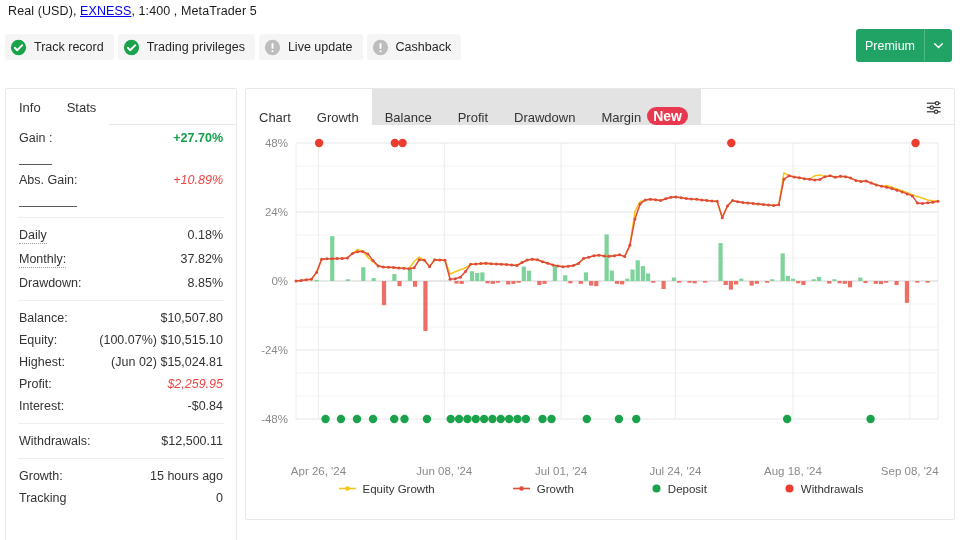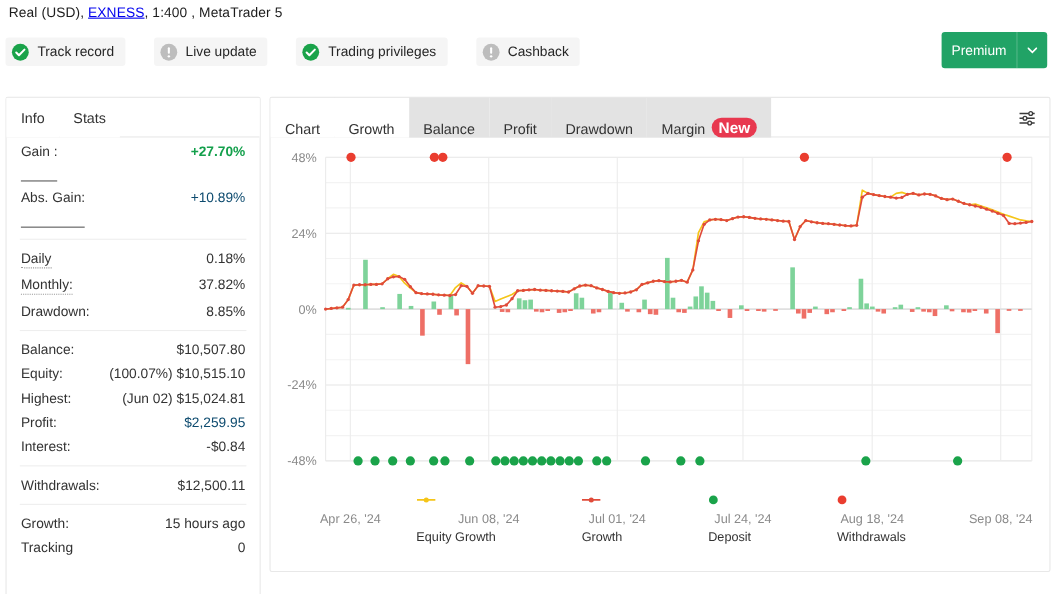--- a/index.html
+++ b/index.html
@@ -12,21 +12,21 @@
   }
   #root { position: relative; width: 960px; height: 540px; background: #fff; }
 
   
   .acct-line {
     position: absolute; left: 8px; top: 4px;
     font-size: 12.5px; color: #1c1c1c; letter-spacing: .1px;
   }
   .acct-line .broker { text-decoration: underline; }
 
-  .badges { position: absolute; left: 5px; top: 34px; display: flex; gap: 26px; justify-content: center; }
+  .badges { position: absolute; left: 5px; top: 34px; display: flex; gap: 4px; justify-content: center; }
   .badge {
     display: flex; align-items: center; gap: 7px;
     background: #f5f5f5; border-radius: 3px;
     padding: 4px 10px 4px 5px; height: 26px;
   }
   .badge .lbl { font-size: 12.5px; color: #262626; white-space: nowrap; }
   .ico { width: 17px; height: 17px; flex: 0 0 17px; display:block; }
 
   .premium-btn {
     position: absolute; right: 8px; top: 29px;
@@ -64,21 +64,21 @@
   .sep { height: 1px; background: #eeeeee; margin: 4px 12px; }
   .srow {
     display: flex; justify-content: space-between; align-items: baseline;
     padding: 4px 13px; font-size: 12.5px; color: #333;
   }
   .srow .k { color: #333; }
   .srow .k.dashed { border-bottom: 1px dotted #9a9a9a; padding-bottom:1px; }
   .srow .k.solid  { border-bottom: 1px solid #5a5a5a; padding-bottom:19px; }
   .srow .v { color: #333; text-align: right; }
   .v.green { color: #14a04c; font-weight: 700; }
-  .v.green-n { color: #0c4a6e; }
+  .v.green-n { color: #ef4444; font-style: italic; }
 
   
   .right-panel {
     position: absolute; left: 245px; top: 88px;
     width: 710px; height: 432px;
     background: #fff; border: 1px solid #e8e8e8; border-radius: 2px;
   }
   .ctabs { position: relative; display: flex; height: 36px; border-bottom:1px solid #e8e8e8; }
   .ctab {
     display: flex; align-items: flex-end; justify-content: center; gap: 6px;
@@ -96,21 +96,21 @@
     width: 30px; height: 30px; display:flex; align-items:center; justify-content:center;
     cursor: pointer;
   }
 
   .chart-wrap { position: relative; width: 710px; height: 394px; }
   .legend {
     position: absolute; left: 0; bottom: 24px; width: 710px;
     display: flex; justify-content: center; gap: 78px;
     font-size: 11.5px; color: #333;
   }
-  .lg { display: flex; align-items: flex-start; gap: 21px; flex-direction: column; }
+  .lg { display: flex; align-items: flex-end; gap: 7px; }
 </style>
 </head>
 <body>
 <div id="root">
 
 <div class="acct-line">
   <span>Real (USD), </span><a class="broker" href="#">EXNESS</a><span>, 1:400 , MetaTrader 5</span>
 </div>
 
 <div class="badges" id="badges">
@@ -119,35 +119,35 @@
           <svg class="ico" viewBox="0 0 20 20">
             <circle cx="10" cy="10" r="9" fill="#1aa34a"></circle>
             <path d="M5.6 10.3l2.9 2.9 5.9-6.0" fill="none" stroke="#fff" stroke-width="2.2" stroke-linecap="round" stroke-linejoin="round"></path>
           </svg>
         </span>
         <span class="lbl">Track record</span>
       </div>
       <div class="badge">
         <span>
           <svg class="ico" viewBox="0 0 20 20">
+            <circle cx="10" cy="10" r="9" fill="#1aa34a"></circle>
+            <path d="M5.6 10.3l2.9 2.9 5.9-6.0" fill="none" stroke="#fff" stroke-width="2.2" stroke-linecap="round" stroke-linejoin="round"></path>
+          </svg>
+        </span>
+        <span class="lbl">Trading privileges</span>
+      </div>
+      <div class="badge">
+        <span>
+          <svg class="ico" viewBox="0 0 20 20">
             <circle cx="10" cy="10" r="9" fill="#bdbdbd"></circle>
             <rect x="8.9" y="4.6" width="2.2" height="7.0" rx="1.1" fill="#fff"></rect>
             <circle cx="10" cy="14.4" r="1.3" fill="#fff"></circle>
           </svg>
         </span>
         <span class="lbl">Live update</span>
-      </div>
-      <div class="badge">
-        <span>
-          <svg class="ico" viewBox="0 0 20 20">
-            <circle cx="10" cy="10" r="9" fill="#1aa34a"></circle>
-            <path d="M5.6 10.3l2.9 2.9 5.9-6.0" fill="none" stroke="#fff" stroke-width="2.2" stroke-linecap="round" stroke-linejoin="round"></path>
-          </svg>
-        </span>
-        <span class="lbl">Trading privileges</span>
       </div>
       <div class="badge">
         <span>
           <svg class="ico" viewBox="0 0 20 20">
             <circle cx="10" cy="10" r="9" fill="#bdbdbd"></circle>
             <rect x="8.9" y="4.6" width="2.2" height="7.0" rx="1.1" fill="#fff"></rect>
             <circle cx="10" cy="14.4" r="1.3" fill="#fff"></circle>
           </svg>
         </span>
         <span class="lbl">Cashback</span>

